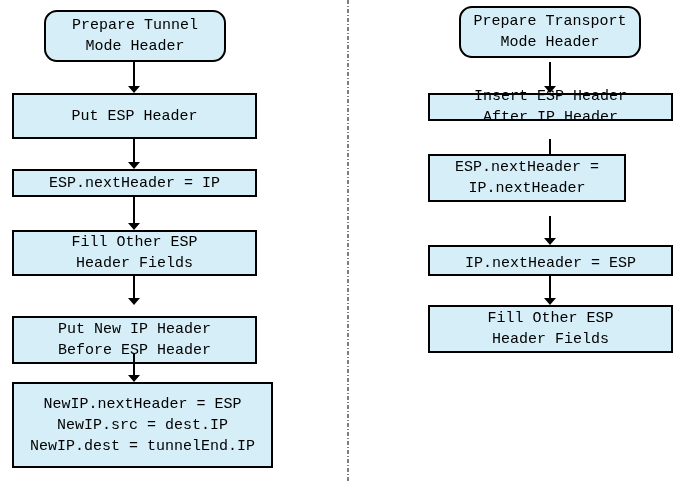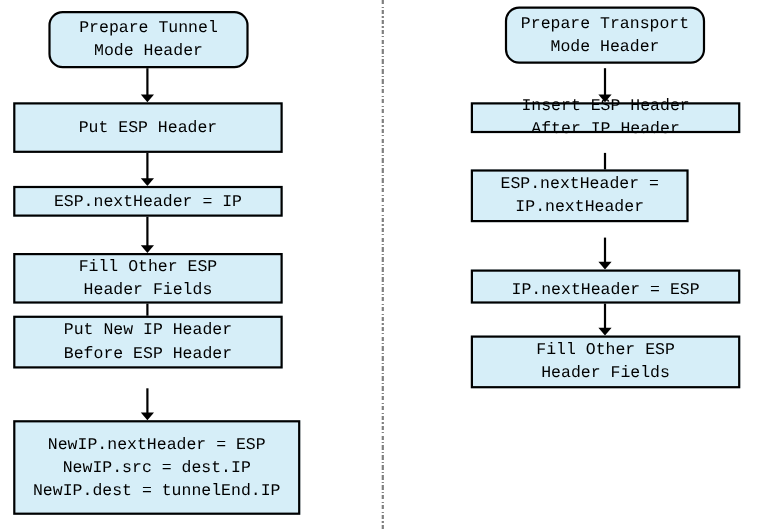--- a/index.html
+++ b/index.html
@@ -97,21 +97,21 @@
   <div class="node" style="left:12px; top:230px; width:245px; height:46px;">
     <span>Fill Other ESP</span>
     <span>Header Fields</span>
   </div>
 
   <div class="arrow" style="left:128px; top:276px; height:29px;">
       <i class="shaft"></i>
       <i class="head"></i>
     </div>
 
-  <div class="node" style="left:12px; top:287px; width:245px; height:48px;">
+  <div class="node" style="left:12px; top:316px; width:245px; height:48px;">
     <span>Put New IP Header</span>
     <span>Before ESP Header</span>
   </div>
 
   <div class="arrow" style="left:128px; top:353px; height:29px;">
       <i class="shaft"></i>
       <i class="head"></i>
     </div>
 
   <div class="node" style="left:12px; top:382px; width:261px; height:86px;">

